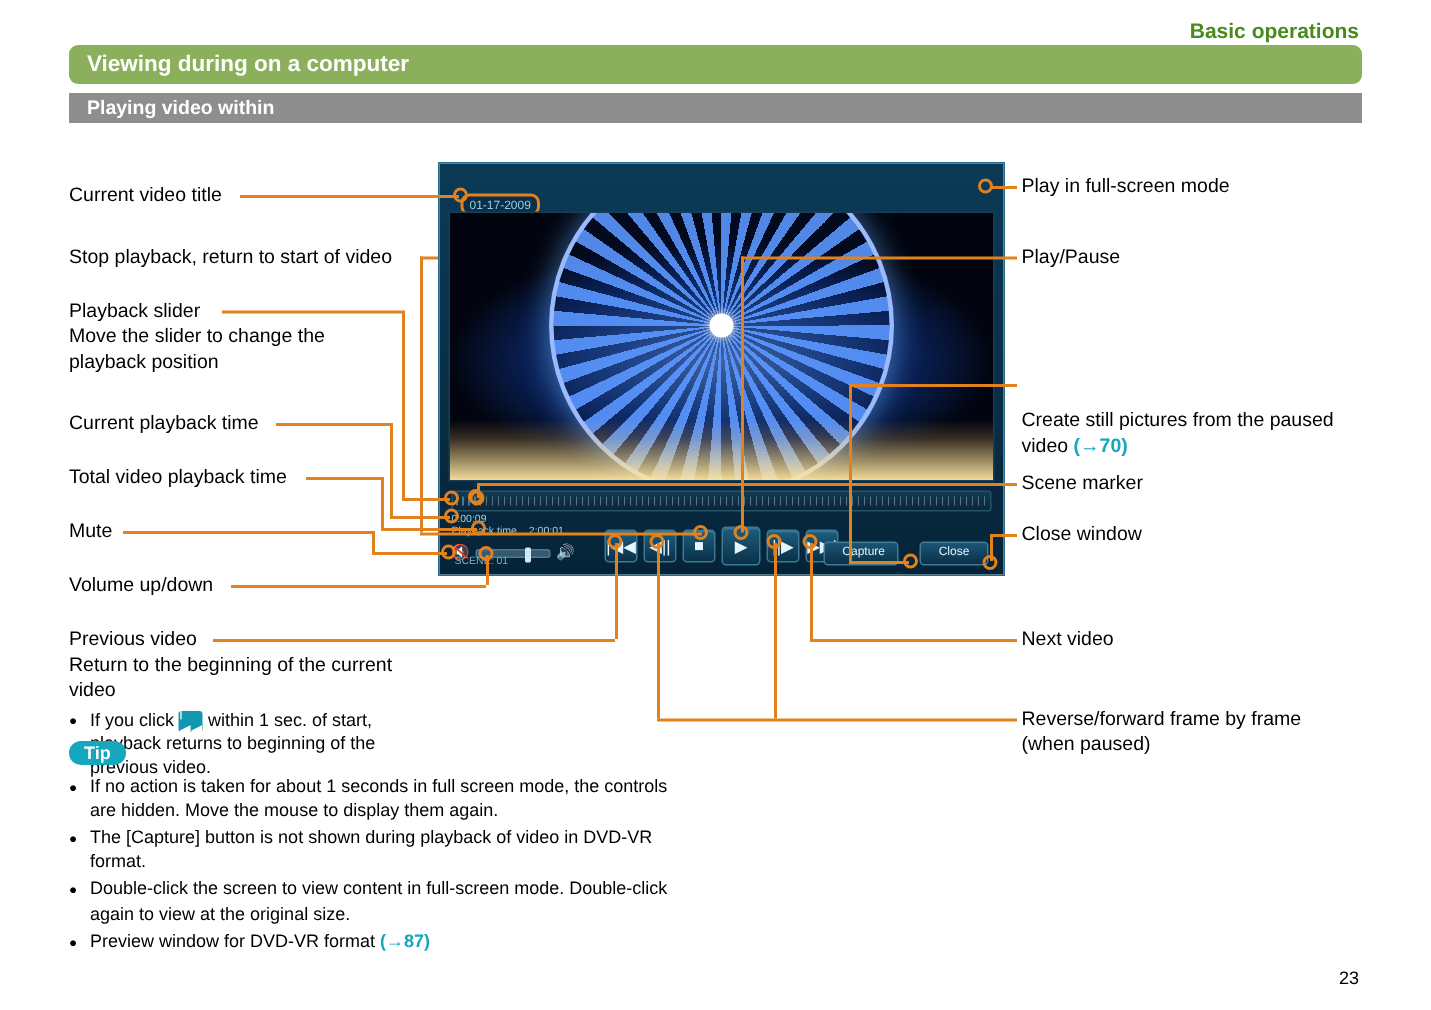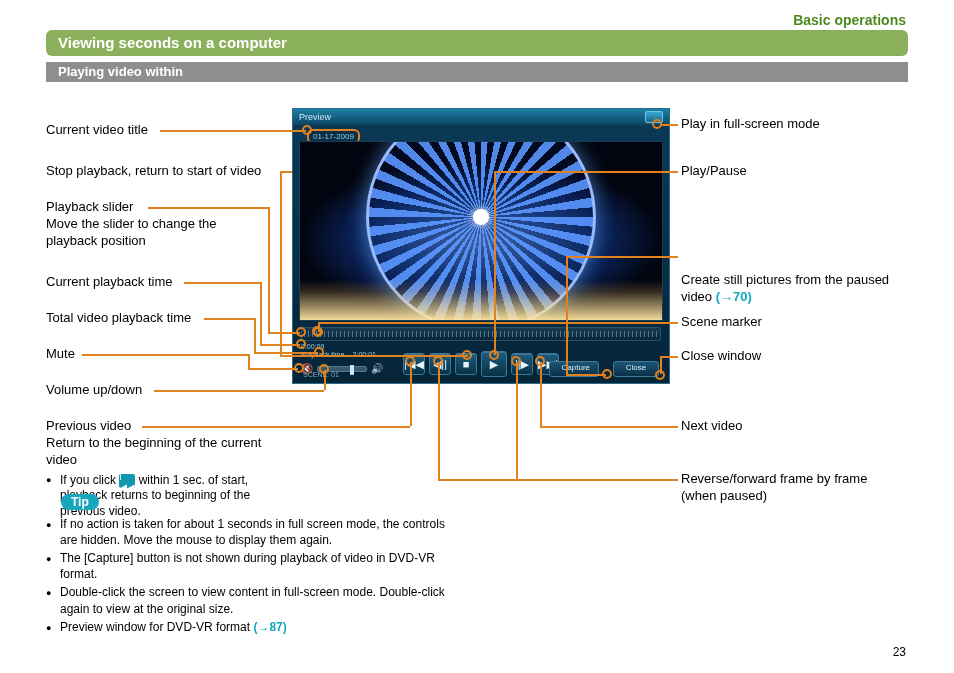--- a/index.html
+++ b/index.html
@@ -247,28 +247,24 @@
   }
   .tips { position:absolute; left:46px; bottom:36px; width:400px; }
   .tips li { list-style:none; padding-left:14px; position:relative; margin:2px 0; font-size:12px; line-height:1.35; }
   .tips li::before { content:"●"; position:absolute; left:0; font-size:9px; top:3px; }
   .page-no { position:absolute; right:48px; bottom:14px; font-size:12px; }
 </style>
 </head>
 <body>
 
 <div class="breadcrumb">Basic operations</div>
-<div class="title-bar">Viewing seconds on a computer</div>
+<div class="title-bar">Viewing during on a computer</div>
 <div class="subtitle-bar">Playing video within</div>
 
 <div class="preview">
-  <div class="preview-header">
-    <span>Preview</span>
-    <span class="fullscreen-ico"></span>
-  </div>
   <div class="title-badge">01-17-2009</div>
 
   <div class="video-area">
     <div class="wheel"></div>
     <div class="booths"></div>
   </div>
 
   <div class="timeline">
     <span class="tick-orange" style="left:10px"></span>
   </div>
@@ -388,21 +384,21 @@
 <div class="dot" style="top:356px; left:535px;"></div>
 
 <div class="callout" style="top:471px; left:681px; width:220px;">Reverse/forward frame by frame (when paused)</div>
 <div class="leader" style="top:479px; left:438px; width:240px;"></div>
 <div class="leader-v" style="top:362px; left:438px; height:117px;"></div>
 <div class="dot" style="top:356px; left:433px;"></div>
 <div class="leader-v" style="top:362px; left:516px; height:117px;"></div>
 <div class="dot" style="top:356px; left:511px;"></div>
 
 <div class="tips">
-  <div style="margin-bottom:6px;margin-left:15px;"><span class="tip-badge">Tip</span></div>
+  <div style="margin-bottom:6px;"><span class="tip-badge">Tip</span></div>
   <li>If no action is taken for about 1 seconds in full screen mode, the controls are hidden. Move the mouse to display them again.</li>
   <li>The [Capture] button is not shown during playback of video in DVD-VR format.</li>
   <li>Double-click the screen to view content in full-screen mode. Double-click again to view at the original size.</li>
   <li>
     <span>Preview window for DVD-VR format </span><span class="link">(→87)</span>
   </li>
 </div>
 
 <div class="page-no">23</div>
 

